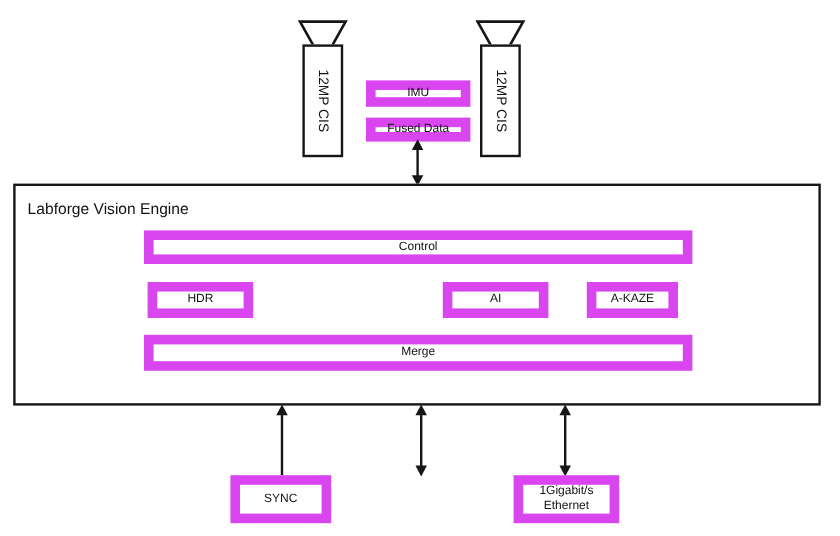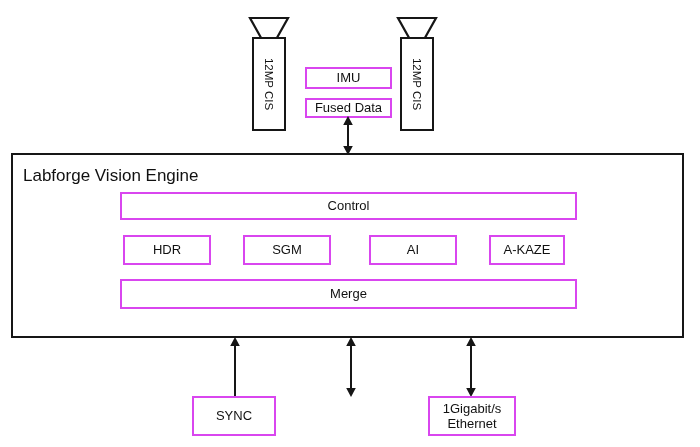--- a/index.html
+++ b/index.html
@@ -15,27 +15,27 @@
     position: relative;
     width: 700px;
     height: 447px;
     background: #ffffff;
     overflow: hidden;
   }
   .node {
     position: absolute;
     box-sizing: border-box;
     background: #ffffff;
-    border: 2px solid #d946ef;
+    border: 8px solid #d946ef;
     display: flex;
     align-items: center;
     justify-content: center;
     text-align: left;
     line-height: 1.18;
-    font-size: 13px;
+    font-size: 10px;
     color: #111111;
   }
 
   
   .camera {
     position: absolute;
   }
   .camera-body {
     position: absolute;
     box-sizing: border-box;
@@ -80,21 +80,21 @@
     width: 673px;
     height: 185px;
     box-sizing: border-box;
     border: 2px solid #161616;
     background: #ffffff;
   }
   #engine-title {
     position: absolute;
     left: 10px;
     top: 11px;
-    font-size: 17px;
+    font-size: 13px;
     color: #111111;
     white-space: nowrap;
   }
 
   
   .arrow {
     position: absolute;
   }
 
   .nowrap { white-space: nowrap; }
@@ -143,23 +143,20 @@
   </div>
 
   <div class="node" style="left:120px; top:192px; width:457px; height:28px;">
     <span class="nowrap">Control</span>
   </div>
 
   <div class="node" style="left:123px; top:235px; width:88px; height:30px;">
     <span class="nowrap">HDR</span>
   </div>
 
-  <div class="node" style="left:243px; top:235px; width:88px; height:30px;">
-    <span class="nowrap">SGM</span>
-  </div>
 
   <div class="node" style="left:369px; top:235px; width:88px; height:30px;">
     <span class="nowrap">AI</span>
   </div>
 
   <div class="node" style="left:489px; top:235px; width:76px; height:30px;">
     <span class="nowrap">A-KAZE</span>
   </div>
 
   <div class="node" style="left:120px; top:279px; width:457px; height:30px;">

